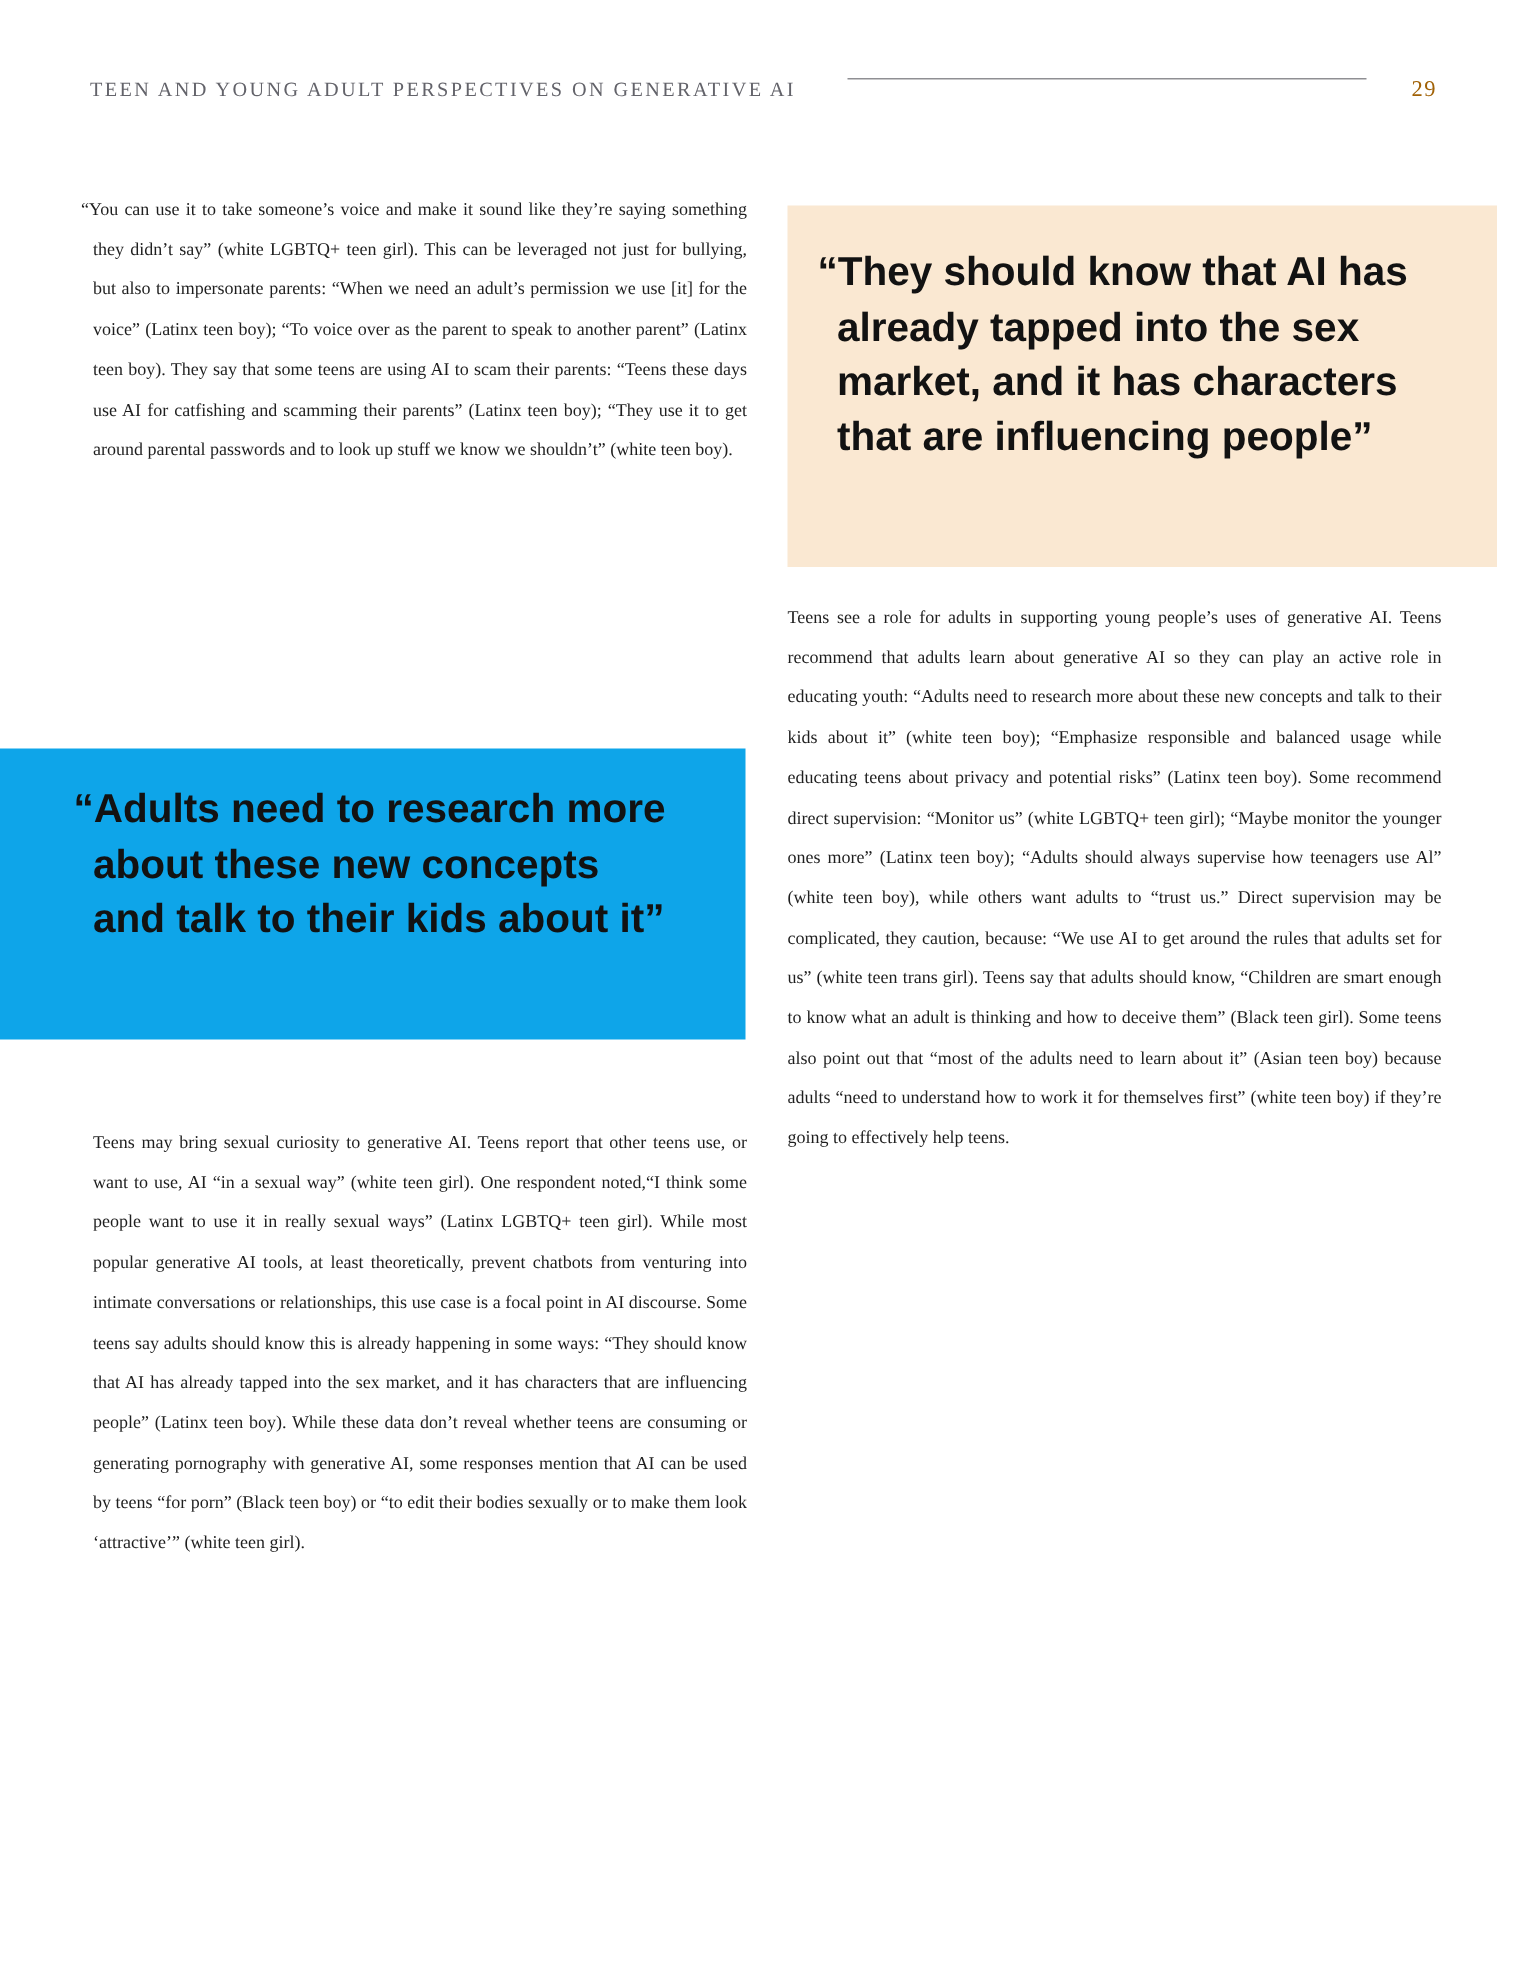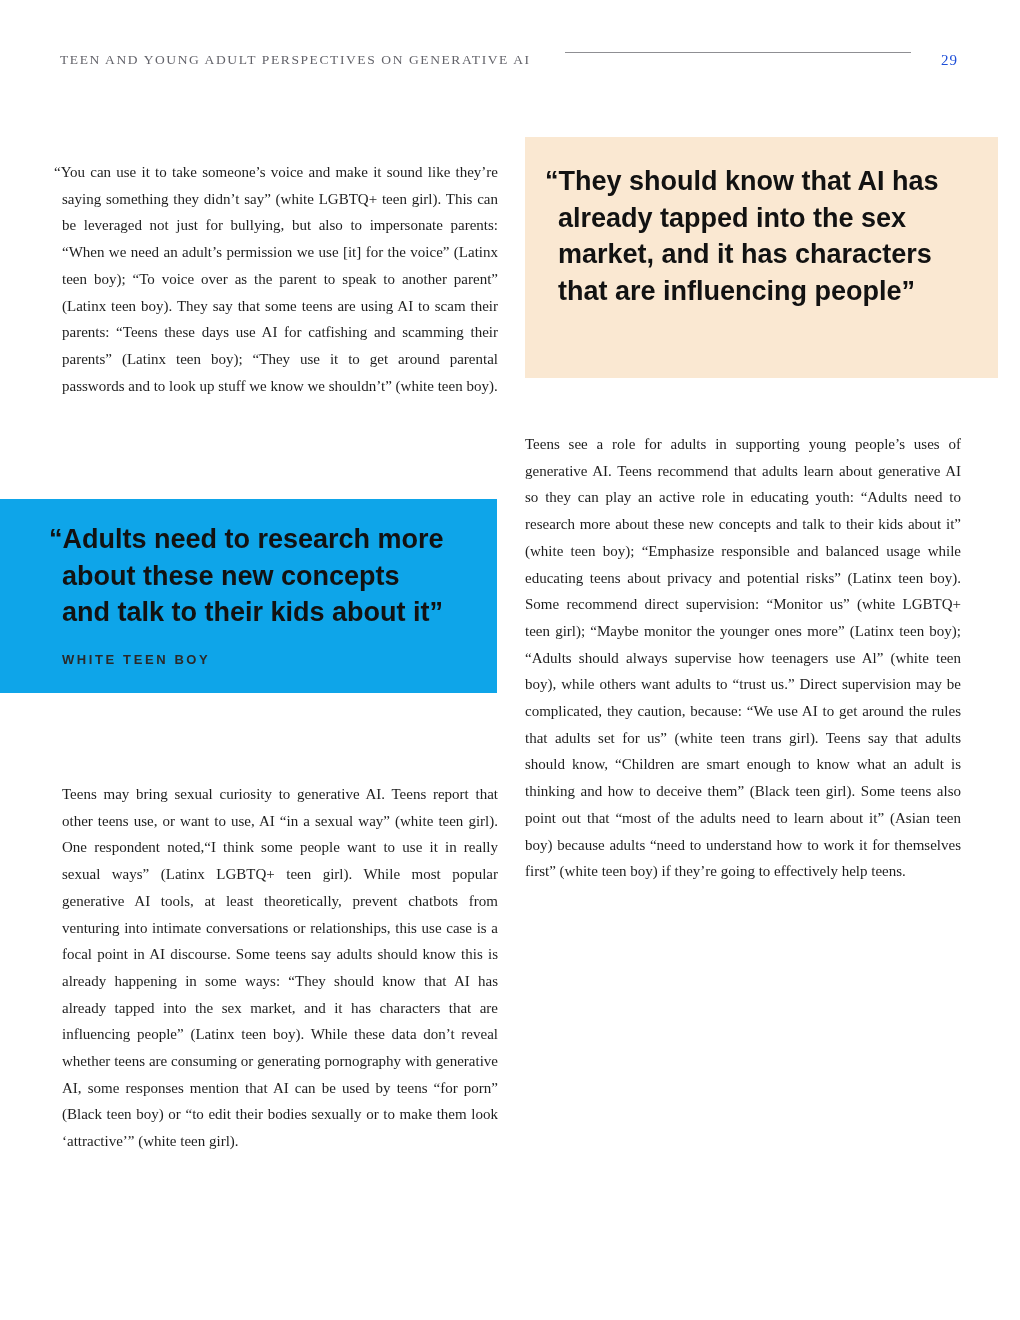--- a/index.html
+++ b/index.html
@@ -28,34 +28,33 @@
   .head-rule {
     flex: 1;
     height: 1px;
     background: #8f8f93;
     margin-left: 34px;
     margin-right: 30px;
   }
   .page-number {
     font-size: 15px;
     letter-spacing: 1px;
-    color: #1d4ed8;
+    color: #a16207;
   }
 
   
   .body-para {
     position: absolute;
     width: 436px;
-    font-size: 15px;
+    font-size: 12px;
     line-height: 26.7px;
     text-align: justify;
     hyphens: auto;
     -webkit-hyphens: auto;
     color: #1e1e1e;
-    margin-top: 33px;
   }
   .body-para strong { font-weight: 400; }
   .hang-quote { text-indent: -8px; }
 
   #para-voice   { left: 62px;  top: 126px; }
   #para-sexual  { left: 62px;  top: 748px; }
   #para-adults  { left: 525px; top: 398px; }
 
   
   .pullquote {
@@ -98,21 +97,20 @@
   <div class="head-rule"></div>
   <div class="page-number">29</div>
 </header>
 
 <p id="para-voice" class="body-para hang-quote">“You can use it to take someone’s voice and make it sound like they’re saying something they didn’t say” (white LGBTQ+ teen girl). This can be leveraged not just for bullying, but also to impersonate parents: “When we need an adult’s permission we use [it] for the voice” (Latinx teen boy); “To voice over as the parent to speak to another parent” (Latinx teen boy). They say that some teens are using AI to scam their parents: “Teens these days use AI for catfishing and scamming their parents” (Latinx teen boy); “They use it to get around parental passwords and to look up stuff we know we shouldn’t” (white teen boy).</p>
 
 <aside id="pq-purple" class="pullquote">
   <p class="pq-text">“Adults need to research more
 about these new concepts
 and talk to their kids about it”</p>
-  <div class="pq-attr">WHITE TEEN BOY</div>
 </aside>
 
 <p id="para-sexual" class="body-para"><strong>Teens may bring sexual curiosity to generative AI.</strong><span> Teens report that other teens use, or want to use, AI “in a sexual way” (white teen girl). One respondent noted,“I think some people want to use it in really sexual ways” (Latinx LGBTQ+ teen girl). While most popular generative AI tools, at least theoretically, prevent chatbots from venturing into intimate conversations or relationships, this use case is a focal point in AI discourse. Some teens say adults should know this is already happening in some ways: “They should know that AI has already tapped into the sex market, and it has characters that are influencing people” (Latinx teen boy). While these data don’t reveal whether teens are consuming or generating pornography with generative AI, some responses mention that AI can be used by teens “for porn” (Black teen boy) or “to edit their bodies sexually or to make them look ‘attractive’” (white teen girl).</span></p>
 
 <aside id="pq-peach" class="pullquote">
   <p class="pq-text">“They should know that AI has
 already tapped into the sex
 market, and it has characters
 that are influencing people”</p>
 </aside>

